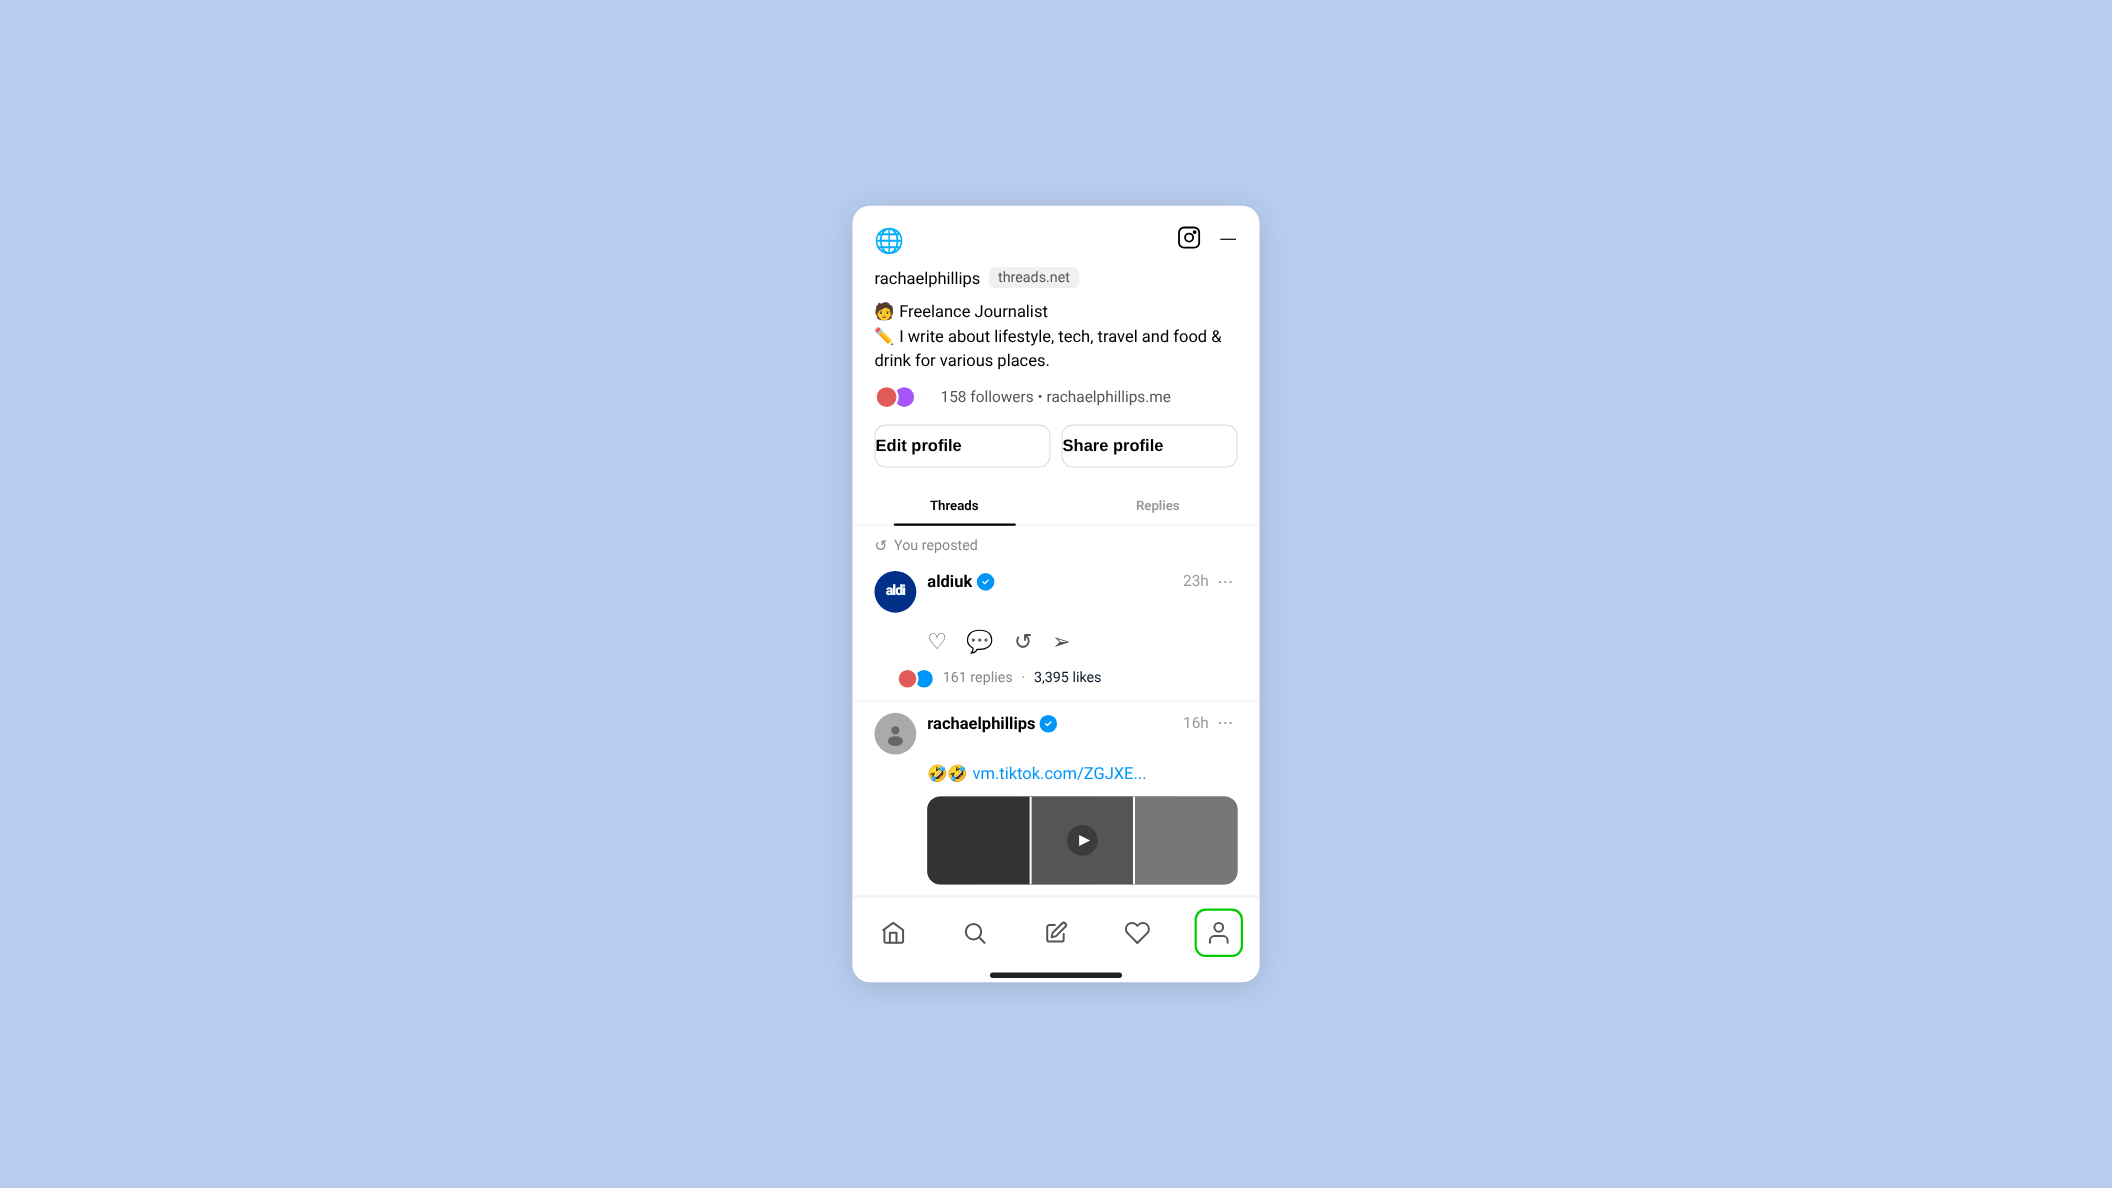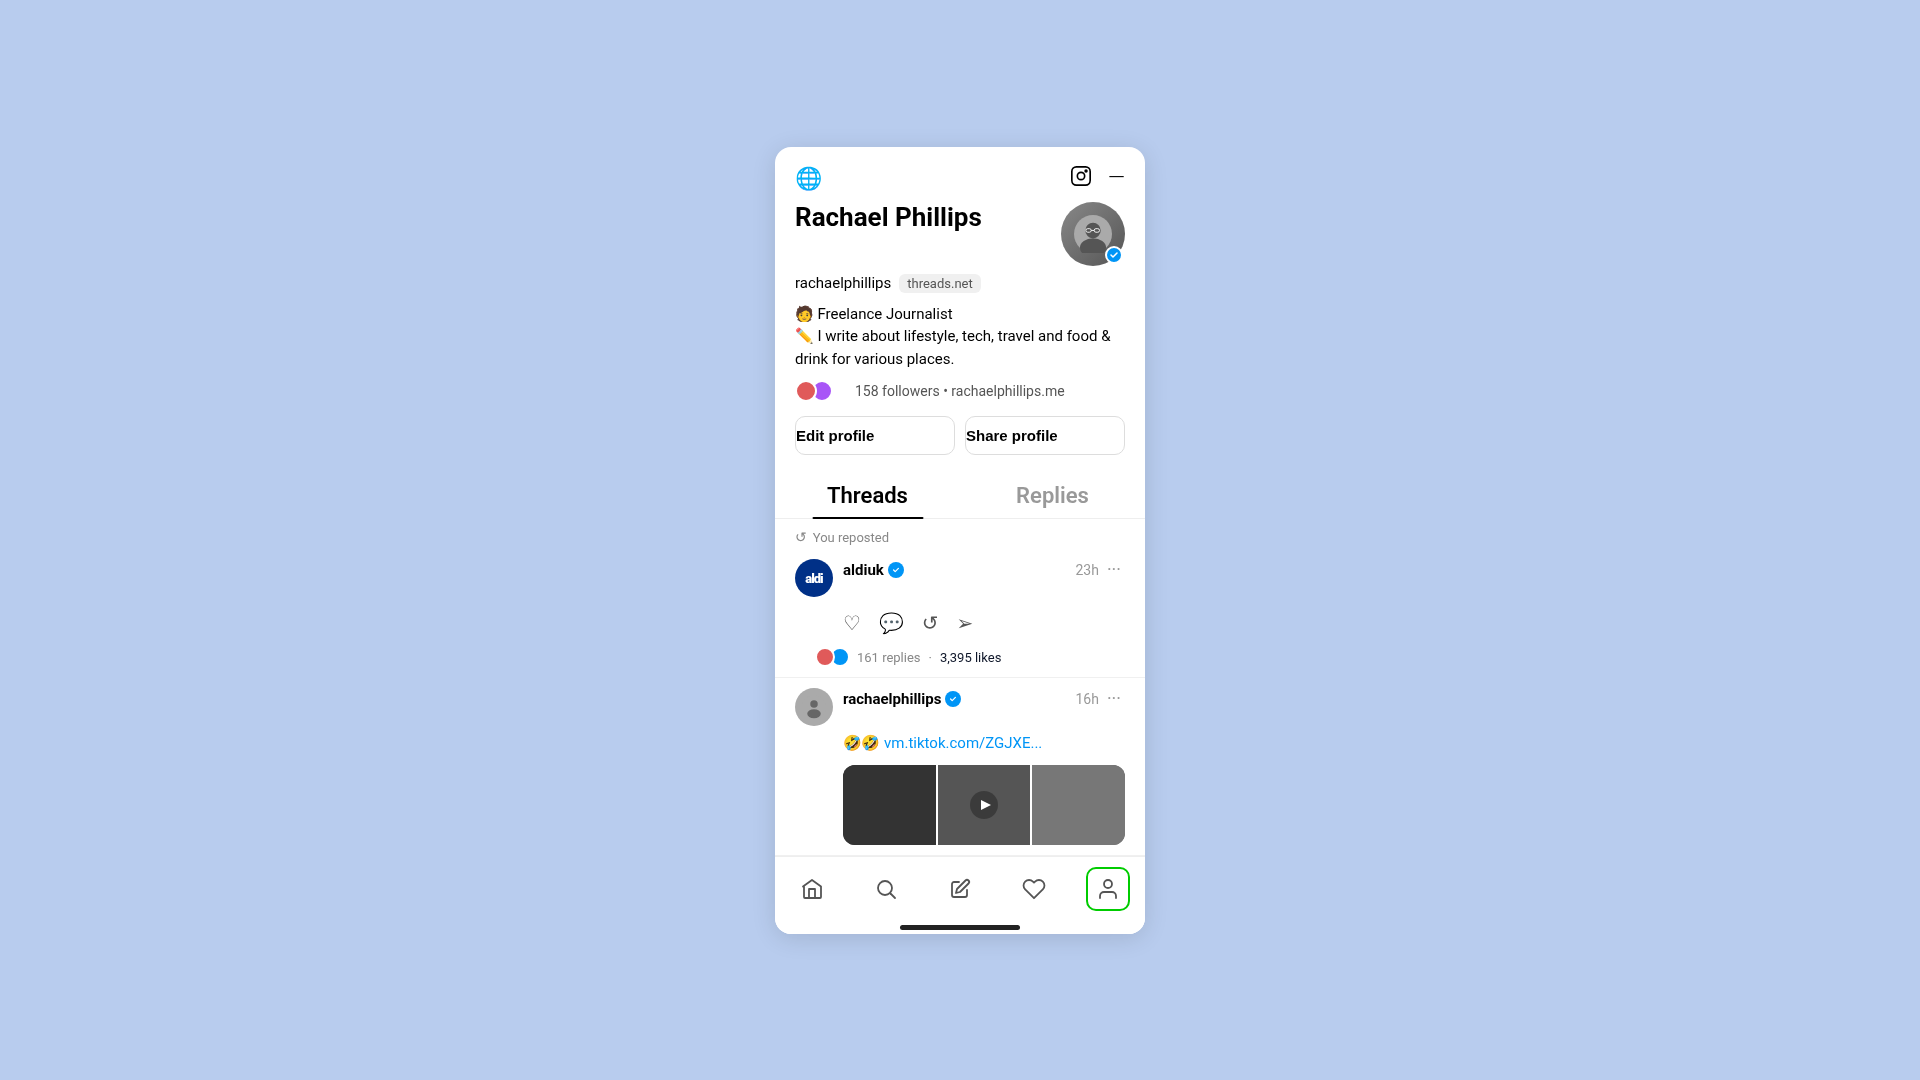--- a/index.html
+++ b/index.html
@@ -155,21 +155,21 @@
     }
     .tabs-row {
       display: flex;
       border-bottom: 1.5px solid #eee;
       margin: 0 0 0 0;
     }
     .tab {
       flex: 1;
       text-align: center;
       padding: 12px 0 10px;
-      font-size: 22px;
+      font-size: 12px;
       font-weight: 600;
       color: #999;
       cursor: pointer;
       position: relative;
     }
     .tab.active {
       color: #000;
     }
     .tab.active::after {
       content: '';
@@ -365,43 +365,20 @@
           <rect x="2" y="2" width="20" height="20" rx="5" ry="5"></rect>
           <circle cx="12" cy="12" r="4"></circle>
           <circle cx="17.5" cy="6.5" r="1" fill="#000"></circle>
         </svg>
       </span>
       <span style="font-size:22px; font-weight:300; cursor:pointer; line-height:1;">—</span>
     </div>
   </div>
 
   <div class="profile-section">
-    <div class="profile-header">
-      <div>
-        <div class="profile-name">Rachael Phillips</div>
-      </div>
-      <div class="avatar-wrap">
-        <div class="avatar-img">
-          <svg width="38" height="38" viewBox="0 0 64 64" fill="none">
-            <circle cx="32" cy="32" r="32" fill="#aaa"></circle>
-            <ellipse cx="32" cy="26" rx="13" ry="13" fill="#555"></ellipse>
-            <ellipse cx="32" cy="55" rx="22" ry="16" fill="#555"></ellipse>
-
-            <rect x="20" y="23" width="9" height="6" rx="3" fill="none" stroke="#fff" stroke-width="1.5"></rect>
-            <rect x="34" y="23" width="9" height="6" rx="3" fill="none" stroke="#fff" stroke-width="1.5"></rect>
-            <line x1="29" y1="26" x2="34" y2="26" stroke="#fff" stroke-width="1.5"></line>
-          </svg>
-        </div>
-        <div class="verified-badge">
-          <svg viewBox="0 0 10 10">
-              <polyline points="2,5 4,7 8,3" stroke="white" stroke-width="1.5" fill="none" stroke-linecap="round" stroke-linejoin="round"></polyline>
-            </svg>
-        </div>
-      </div>
-    </div>
 
     <div class="username-row">
       <span class="username">rachaelphillips</span>
       <span class="threads-badge">threads.net</span>
     </div>
 
     <div class="bio-section">
       <div class="bio-line">🧑 Freelance Journalist</div>
       <div class="bio-line">✏️ I write about lifestyle, tech, travel and food &amp; drink for various places.</div>
     </div>

